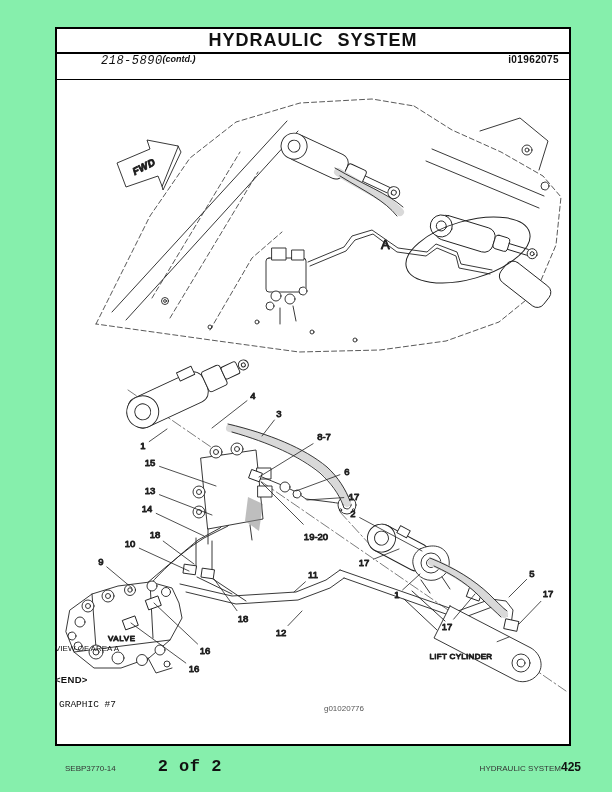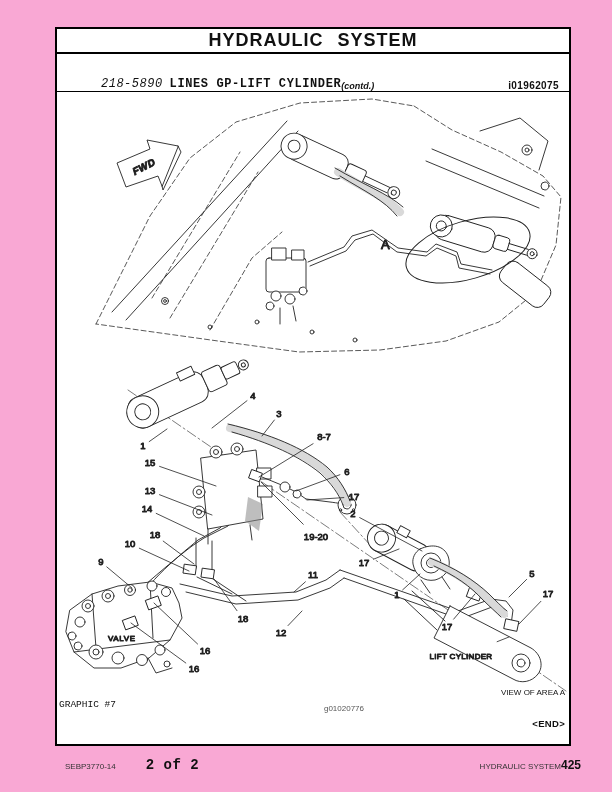--- a/index.html
+++ b/index.html
@@ -1,62 +1,61 @@
 <!DOCTYPE html>
 <html><head>
 <meta charset="utf-8">
 <style>
   html,body{margin:0;padding:0;background:#e8e8e8;}
-  .page{position:relative;width:612px;height:792px;background:#f9a8d4;margin:0 auto;
+  .page{position:relative;width:612px;height:792px;background:#86efac;margin:0 auto;
         font-family:"Liberation Sans",sans-serif;color:#111;overflow:hidden;}
   .frame{position:absolute;left:55px;top:27px;width:516px;height:719px;
          border:2px solid #000;box-sizing:border-box;background:#fff;}
   .titlebar{height:23px;border-bottom:2px solid #000;display:flex;align-items:center;justify-content:center;}
   .title-text{font-size:18px;font-weight:bold;letter-spacing:1px;word-spacing:8px;}
-  .subtitlebar{height:38px;border-bottom:1px solid #000;display:flex;align-items:flex-end;
+  .subtitlebar{height:26px;border-bottom:1px solid #000;display:flex;align-items:flex-start;
                padding:0 10px 0 44px;box-sizing:border-box;}
   .part-number{font-family:"Liberation Mono",monospace;font-style:italic;font-size:12px;letter-spacing:.5px;}
   .part-title{font-family:"Liberation Mono",monospace;font-weight:bold;font-size:12px;letter-spacing:.6px;margin-left:7px;}
   .contd{font-style:italic;font-weight:bold;font-size:9px;}
   .spacer{flex:1;}
   .info-code{font-weight:bold;font-size:10px;letter-spacing:.4px;}
   .diagram-svg{position:absolute;left:0;top:0;width:612px;height:792px;pointer-events:none;}
   .art{stroke:#222;fill:none;stroke-width:.9;stroke-linejoin:round;stroke-linecap:round;}
   .dash{stroke:#222;fill:none;stroke-width:.75;stroke-dasharray:5 3;}
   .cl{stroke:#444;fill:none;stroke-width:.7;stroke-dasharray:10 3 2 3;}
   .hose{stroke:#d9d9d9;fill:none;stroke-width:8;}
   .leader{stroke:#222;stroke-width:.8;}
   .callout-text{font-family:"Liberation Sans",sans-serif;font-size:9.5px;fill:#111;text-anchor:middle;}
   .callout-text.small{font-size:8px;letter-spacing:.3px;}
   .fwd-text{font-family:"Liberation Sans",sans-serif;font-size:10px;font-weight:bold;font-style:italic;fill:#111;letter-spacing:.5px;}
   .area-text{font-family:"Liberation Sans",sans-serif;font-size:13px;fill:#111;}
   .valve-text{font-family:"Liberation Sans",sans-serif;font-size:8px;fill:#111;letter-spacing:.6px;}
   .graphic-label{position:absolute;left:59px;top:699px;font-family:"Liberation Mono",monospace;font-size:9.5px;}
-  .caption{position:absolute;left:55px;top:688px;width:510px;text-align:right;line-height:1.25;}
+  .caption{position:absolute;left:55px;top:644px;width:510px;text-align:left;line-height:1.25;}
   .caption-l1{font-size:8px;}
   .caption-l2{font-size:9.5px;font-weight:bold;letter-spacing:.3px;margin-top:20px;}
   .graphic-code{position:absolute;left:55px;top:704px;width:578px;text-align:center;font-size:8px;color:#555;}
   .footer{position:absolute;left:65px;top:757px;width:516px;display:flex;align-items:baseline;}
   .doc-number{font-size:8px;color:#333;}
-  .page-indicator{font-family:"Liberation Mono",monospace;font-weight:bold;font-size:14px;margin-left:30px;letter-spacing:.5px;text-align:center;}
+  .page-indicator{font-family:"Liberation Mono",monospace;font-weight:bold;font-size:17px;margin-left:42px;letter-spacing:.5px;text-align:center;}
   .footer-section{font-size:8px;color:#333;margin-left:auto;}
   .page-number{font-weight:bold;font-size:12px;}
 </style>
 </head>
 <body>
 
 <div class="page">
 
   <div class="frame">
     <div class="titlebar">
       <span class="title-text">HYDRAULIC SYSTEM</span>
     </div>
     <div class="subtitlebar">
       <span class="part-number">218-5890</span>
-      <span class="part-title">LINES GP-LIFT CYLINDER</span>
       <span class="contd">(contd.)</span>
       <span class="spacer"></span>
       <span class="info-code">i01962075</span>
     </div>
   </div>
 
   <svg class="diagram-svg" viewBox="0 0 612 792">
 
     <g class="art">
       <path class="dash" d="M96,324 L150,216 L190,158 L236,122 L300,103 L372,99 L414,106"></path>

